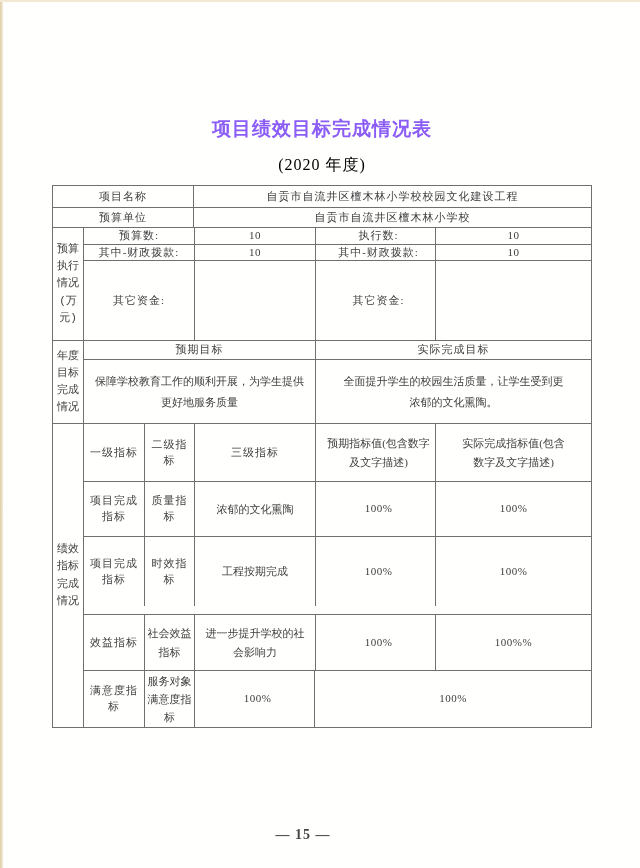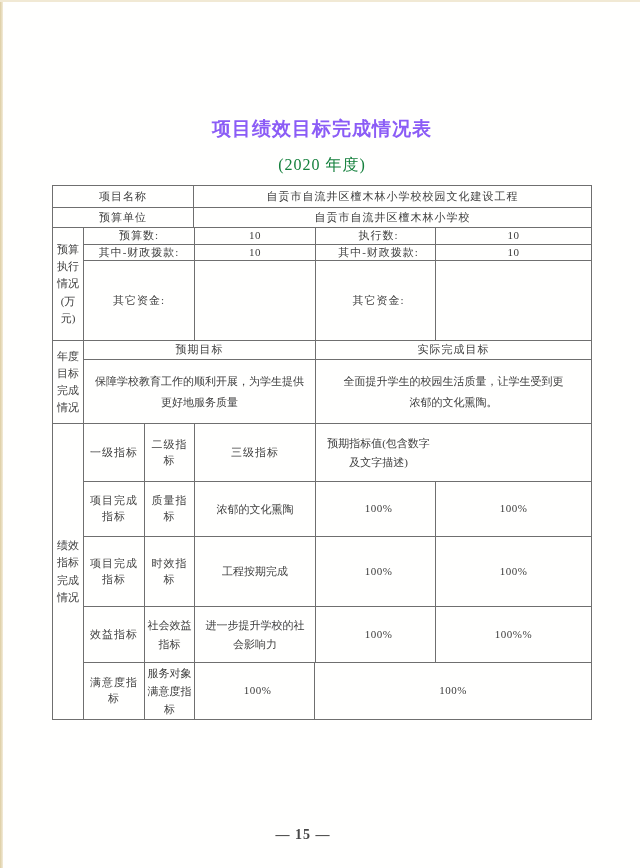--- a/index.html
+++ b/index.html
@@ -23,21 +23,21 @@
   .title {
     position: absolute; top: 116px; left: 52px; width: 540px;
     text-align: center;
     font-family: "Liberation Sans", "DejaVu Sans", sans-serif;
     font-size: 19px; font-weight: bold; letter-spacing: 1px;
     color: #8b5cf6;
   }
   .subtitle {
     position: absolute; top: 155px; left: 52px; width: 540px;
     text-align: center;
-    font-size: 16px; letter-spacing: 1px; color: #15803d;
+    font-size: 16px; letter-spacing: 1px; color: #000000;
   }
   .table {
     position: absolute; left: 52px; top: 185px; width: 540px;
     border: 1px solid #6f6f6f;
     font-size: 11px;
   }
   .table > *:not(:first-child) { border-top: 1px solid #6f6f6f; }
   .tr { display: flex; }
   .td {
     display: flex; align-items: center; justify-content: center;
@@ -49,37 +49,37 @@
   .sec { display: flex; }
   .sec > .col {
     flex: 1; border-left: 1px solid #6f6f6f;
     display: flex; flex-direction: column;
   }
   .col > .tr:not(:first-child) { border-top: 1px solid #6f6f6f; }
   .vhead {
     width: 30px; flex: 0 0 30px;
     display: flex; align-items: center; justify-content: center;
     text-align: center; white-space: pre-line;
-    line-height: 1.55; letter-spacing: 0; padding: 0 1px;
+    line-height: 1.55; letter-spacing: 0; padding: 0 1px; font-family: Liberation Mono, monospace;
   }
   .goal  { letter-spacing: 0; line-height: 1.85; padding: 0 3px; }
   .tight { letter-spacing: 0; line-height: 1.65; }
   .num   { letter-spacing: 0.5px; }
   .w140 { width: 140px; flex: 0 0 140px; }
   .w110 { width: 110px; flex: 0 0 110px; }
   .w121 { width: 121px; flex: 0 0 121px; }
   .w120 { width: 120px; flex: 0 0 120px; padding-left: 8px; }
   .w231 { width: 231px; flex: 0 0 231px; }
   .w60  { width: 60px;  flex: 0 0 60px; }
   .w50  { width: 50px;  flex: 0 0 50px; }
   .flex { flex: 1; }
   .h21 { height: 21px; } .h20 { height: 20px; } .h16 { height: 16px; }
   .h80 { height: 80px; } .h18 { height: 18px; } .h64 { height: 64px; }
   .h57 { height: 57px; } .h55 { height: 55px; } .h70 { height: 70px; }
-  .h56 { height: 56px; }
+  .h56 { height: 56px; margin-top: 8px; }
   .pageno {
     position: absolute; top: 827px; left: 0; width: 606px;
     text-align: center; font-size: 14px; font-weight: bold;
     letter-spacing: 1px; color: #474747;
   }
 </style>
 </head>
 <body>
 
 <div class="edge-left"></div>
@@ -152,20 +152,22 @@
 指标
 完成
 情况</div>
     <div class="col">
       <div class="tr h57">
         <div class="td w60">一级指标</div>
         <div class="td w50">二级指标</div>
         <div class="td w121">三级指标</div>
         <div class="td w120 tight">预期指标值(包含数字
 及文字描述)</div>
+        <div class="td flex tight">实际完成指标值(包含
+数字及文字描述)</div>
       </div>
       <div class="tr h55">
         <div class="td w60">项目完成
 指标</div>
         <div class="td w50">质量指标</div>
         <div class="td w121 tight">浓郁的文化熏陶</div>
         <div class="td w120 num">100%</div>
         <div class="td flex num">100%</div>
       </div>
       <div class="tr h70">

